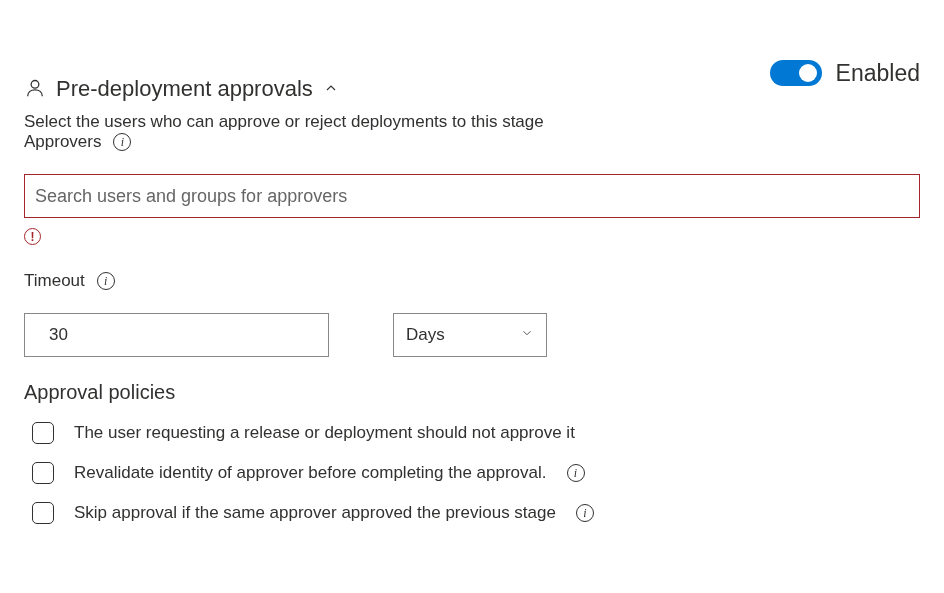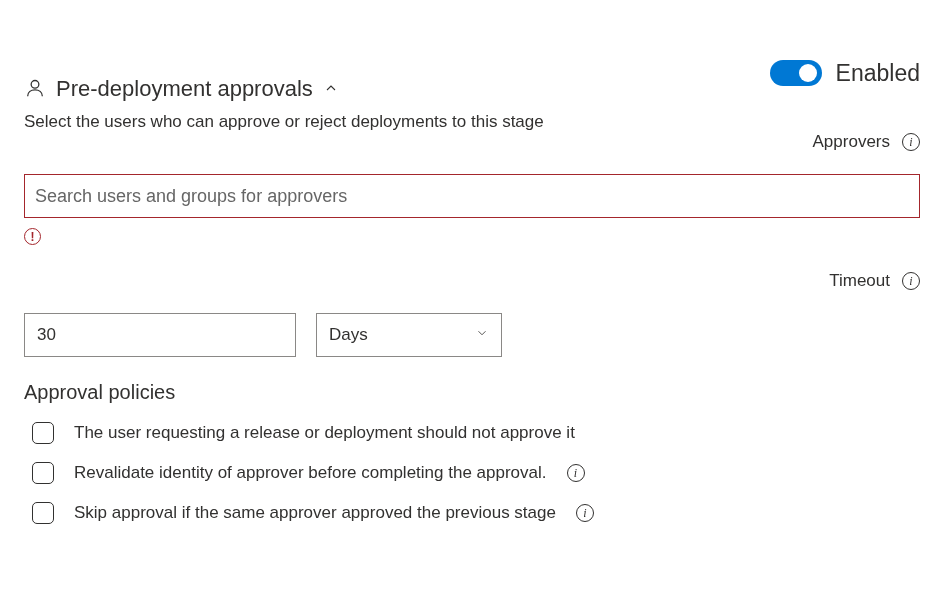--- a/index.html
+++ b/index.html
@@ -70,21 +70,20 @@
     }
     .subtitle {
       font-size: 17px;
       color: #323130;
     }
     .field-label-row {
       display: flex;
       align-items: center;
       gap: 12px;
       margin-bottom: 22px;
-      justify-content: flex-end;
     }
     .field-label {
       font-size: 17px;
       color: #323130;
     }
     .info-icon {
       width: 18px;
       height: 18px;
       border: 1px solid #323130;
       border-radius: 50%;
@@ -133,42 +132,43 @@
     .error-text {
       color: #a4262c;
       font-size: 16px;
     }
     .timeout-inputs {
       display: flex;
       gap: 20px;
       margin-bottom: 24px;
     }
     .timeout-value {
-      width: 272px;
+      width: 305px;
+      height: 44px;
+      border: 1px solid #8a8886;
+      padding: 0 24px;
+      font-size: 17px;
+      font-family: inherit;
+      color: #323130;
+      outline: none;
+    }
+    .timeout-unit {
+      width: 154px;
       height: 44px;
       border: 1px solid #8a8886;
       padding: 0 12px;
       font-size: 17px;
       font-family: inherit;
       color: #323130;
-      outline: none;
-    }
-    .timeout-unit {
-      width: 186px;
-      height: 44px;
-      border: 1px solid #8a8886;
-      padding: 0 12px;
-      font-size: 17px;
-      font-family: inherit;
-      color: #323130;
       display: flex;
       align-items: center;
       justify-content: space-between;
       cursor: pointer;
       background: #ffffff;
+      margin-left: 44px;
     }
     .chevron-down-icon svg {
       width: 14px;
       height: 14px;
       stroke: #323130;
       fill: none;
       stroke-width: 1.4;
     }
     .policies-title {
       font-size: 20px;

